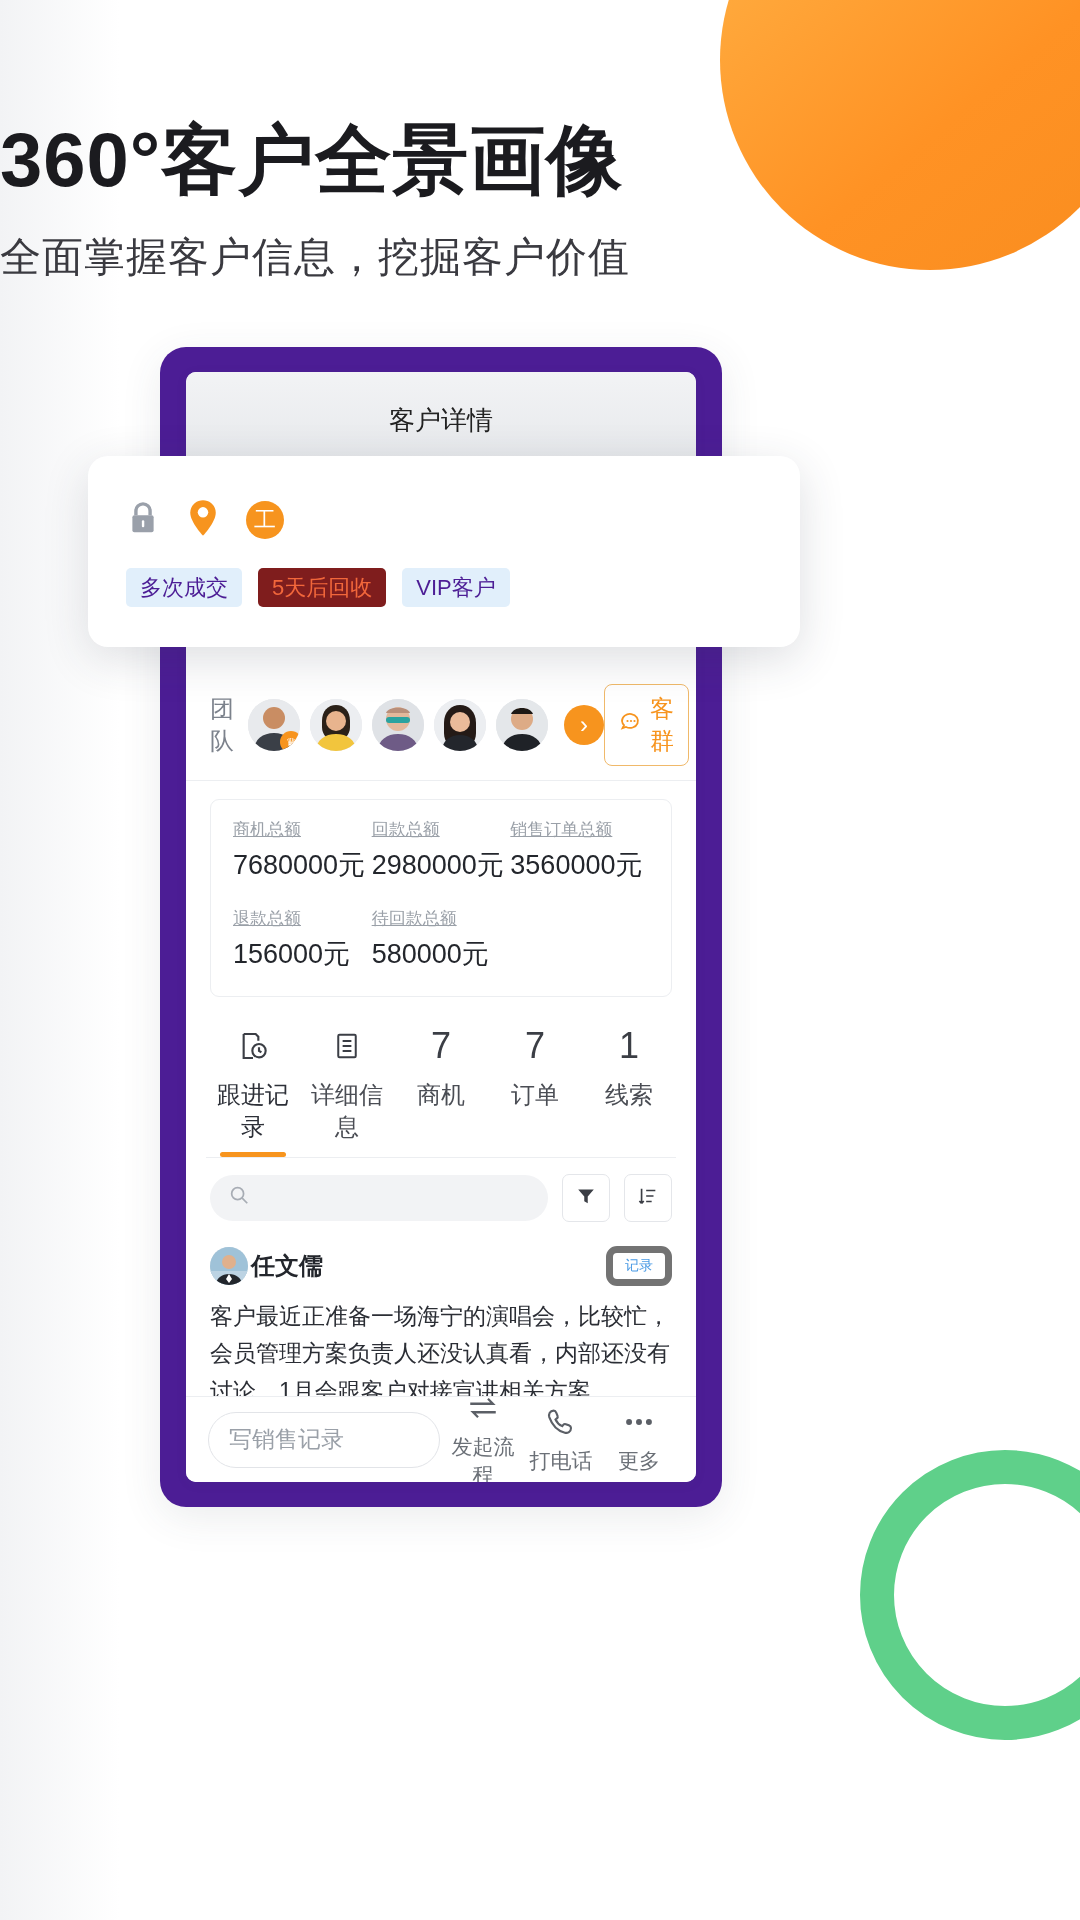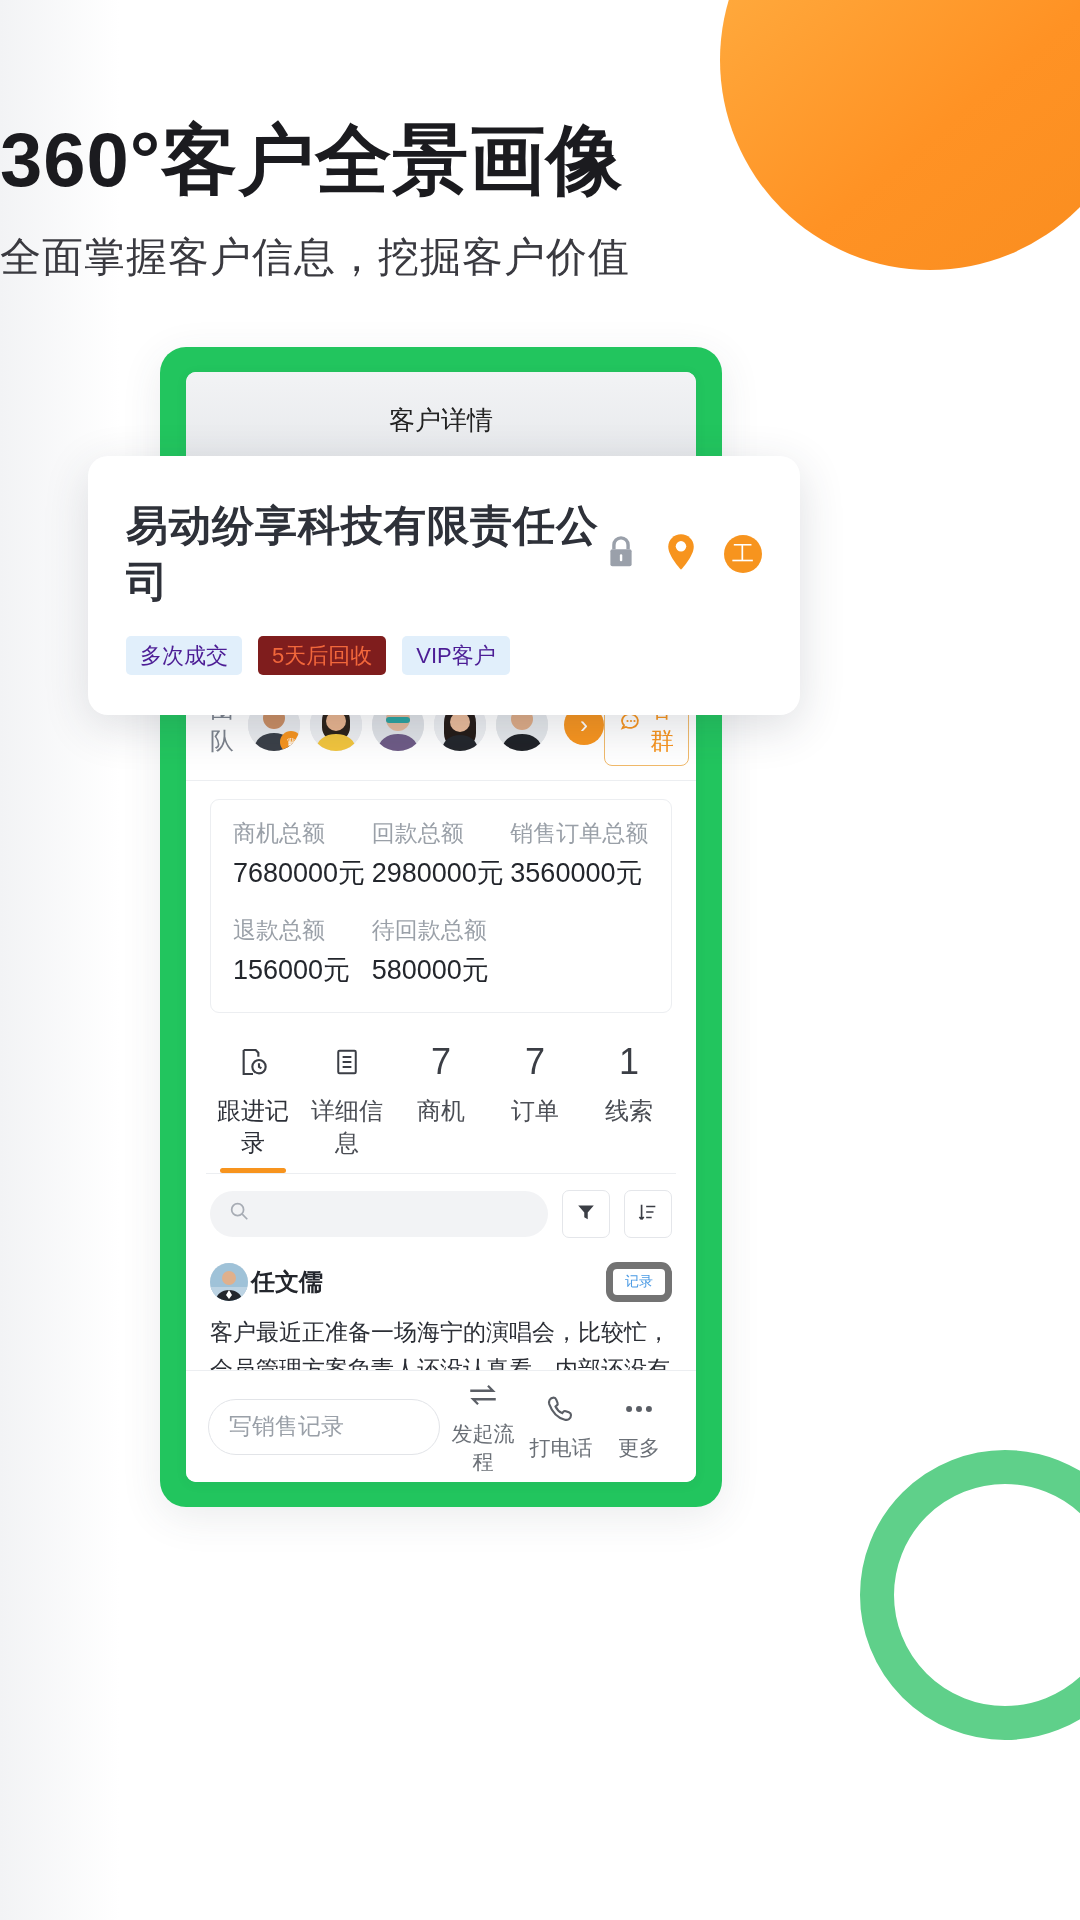--- a/index.html
+++ b/index.html
@@ -36,21 +36,21 @@
     font-size:76px;font-weight:bold;color:#1b1b1f;letter-spacing:1px;line-height:1.1;
     margin:0;
   }
   #subheadline{
     font-size:41px;color:#3a3a40;margin:28px 0 0 0;font-weight:normal;letter-spacing:1px;
   }
 
   
   #phone-frame{
     position:absolute;left:160px;top:347px;width:562px;height:1160px;
-    background:#22c55e;border-radius:26px;
+    background:#4c1d95;border-radius:26px;
     box-shadow:0 10px 40px rgba(60,65,80,.10);
     z-index:2;
   }
   #phone-screen{
     position:absolute;left:26px;top:25px;width:510px;height:1110px;
     background:#fff;border-radius:10px;overflow:hidden;
     box-shadow:0 2px 12px rgba(60,65,80,.07);
   }
   #phone-navbar{
     height:96px;background:linear-gradient(180deg,#f2f3f5 0%,#e6e8eb 100%);
@@ -104,21 +104,21 @@
     padding:8px 14px;display:flex;align-items:center;gap:7px;
     color:#f7941e;font-size:24px;background:#fff;
   }
 
   
   #stats-box{
     margin:18px 24px;border:1px solid #eceef1;border-radius:9px;
     padding:18px 22px 14px 22px;
   }
   .stats-grid{display:grid;grid-template-columns:1fr 1fr 1fr;row-gap:14px;}
-  .stat-label{font-size:23px;color:#9aa0a8;margin-bottom:6px;}
+  .stat-label{font-size:17px;color:#9aa0a8;margin-bottom:6px;text-decoration:underline;}
   .stat-value{font-size:27px;color:#23262c;}
   .stat-cell{padding-bottom:10px;}
 
   
   #tabbar{display:flex;border-bottom:1px solid #eceef1;margin:4px 20px 0 20px;}
   .tab{flex:1;text-align:center;padding:8px 0 0 0;position:relative;}
   .tab-top{height:46px;display:flex;align-items:center;justify-content:center;
     font-size:36px;color:#3b3e45;}
   .tab-label{font-size:24px;color:#4a4d54;padding:10px 0 14px 0;}
   .tab.active .tab-label{color:#2d3038;}
@@ -149,21 +149,21 @@
     font-size:14px;padding:4px 12px;background:#fff;
   }
   .feed-body{font-size:23px;color:#2b2e35;line-height:1.62;margin:12px 0 0 0;}
   .feed-foot{display:flex;align-items:center;margin-top:20px;}
   .feed-time{font-size:22px;color:#9aa0a8;}
   .feed-actions{margin-left:auto;display:flex;align-items:center;gap:40px;}
   .feed-act{display:flex;align-items:center;gap:10px;font-size:22px;color:#9aa0a8;}
 
   
   #bottombar{
-    position:absolute;left:0;bottom:0;width:100%;height:112px;
+    position:absolute;left:0;bottom:0;width:100%;height:86px;
     background:#fff;border-top:1px solid #eceef1;
     display:flex;align-items:center;padding:0 22px;box-sizing:border-box;gap:8px;
   }
   #compose{
     width:232px;height:56px;border:1px solid #e2e4e8;border-radius:28px;
     display:flex;align-items:center;padding:0 20px;color:#9aa0a8;font-size:23px;
     box-sizing:border-box;
   }
   .bb-item{flex:1;text-align:center;}
   .bb-icon{height:34px;display:flex;align-items:center;justify-content:center;color:#5b5f66;}
@@ -410,21 +410,20 @@
         </div>
         <div class="bb-label">更多</div>
       </div>
     </div>
 
   </div>
 </div>
 
 <div id="company-card">
   <div id="company-title-row">
-    <span id="company-name">易动纷享科技有限责任公司</span>
     <span class="title-icons">
       <span>
         <svg width="34" height="38" viewBox="0 0 24 26">
           <path d="M7 11V8a5 5 0 0 1 10 0v3" fill="none" stroke="#9aa0aa" stroke-width="2.4"></path>
           <rect x="4.5" y="11" width="15" height="12" rx="1.4" fill="#9aa0aa"></rect>
           <rect x="11.2" y="14.6" width="1.7" height="5" rx=".8" fill="#fff"></rect>
         </svg>
       </span>
       <span>
         <svg width="34" height="40" viewBox="0 0 24 28">

